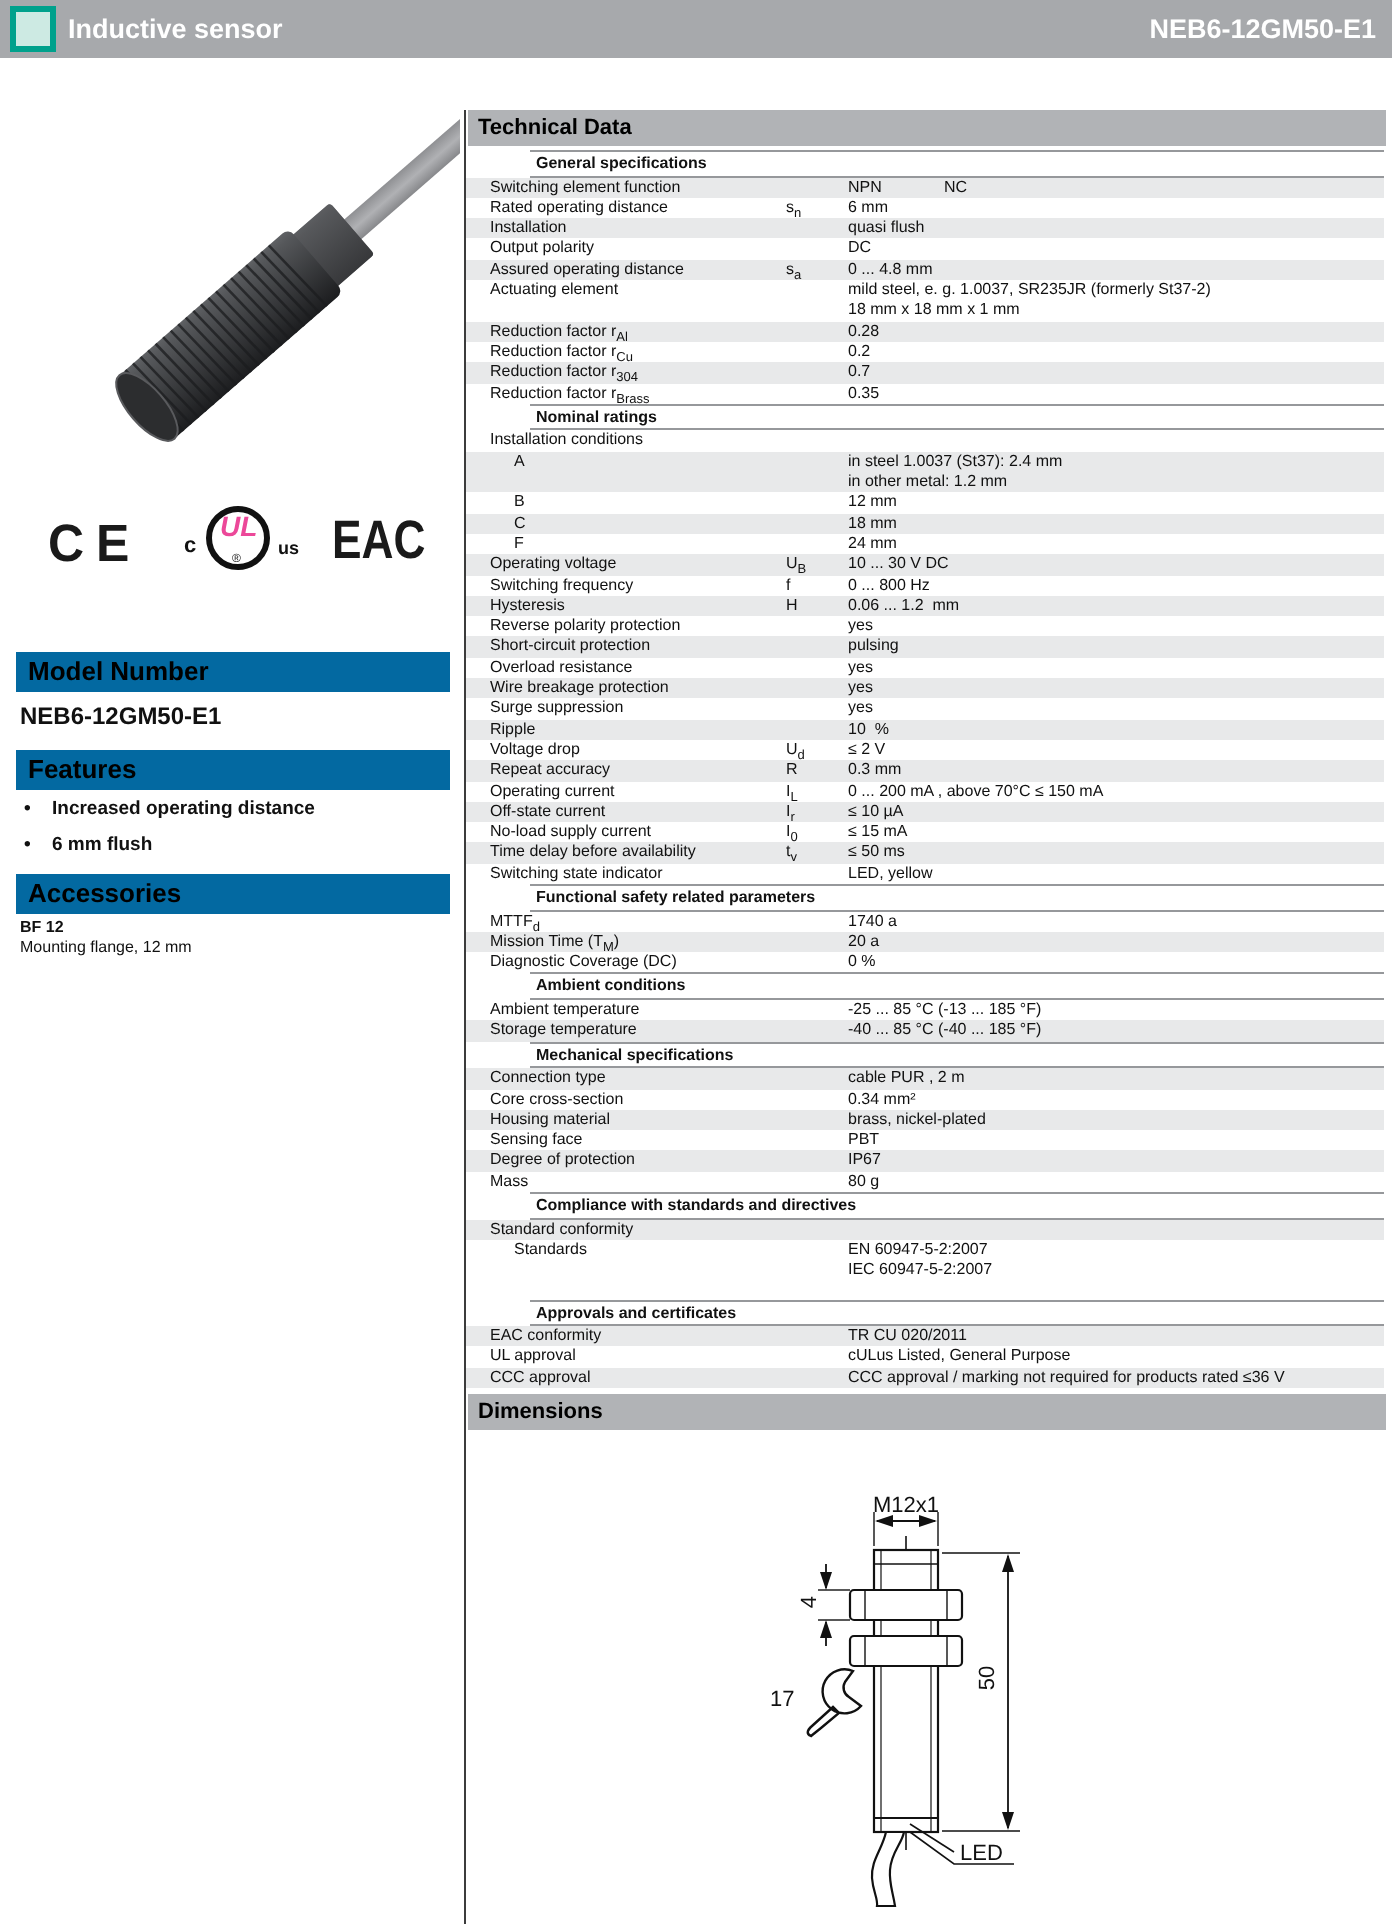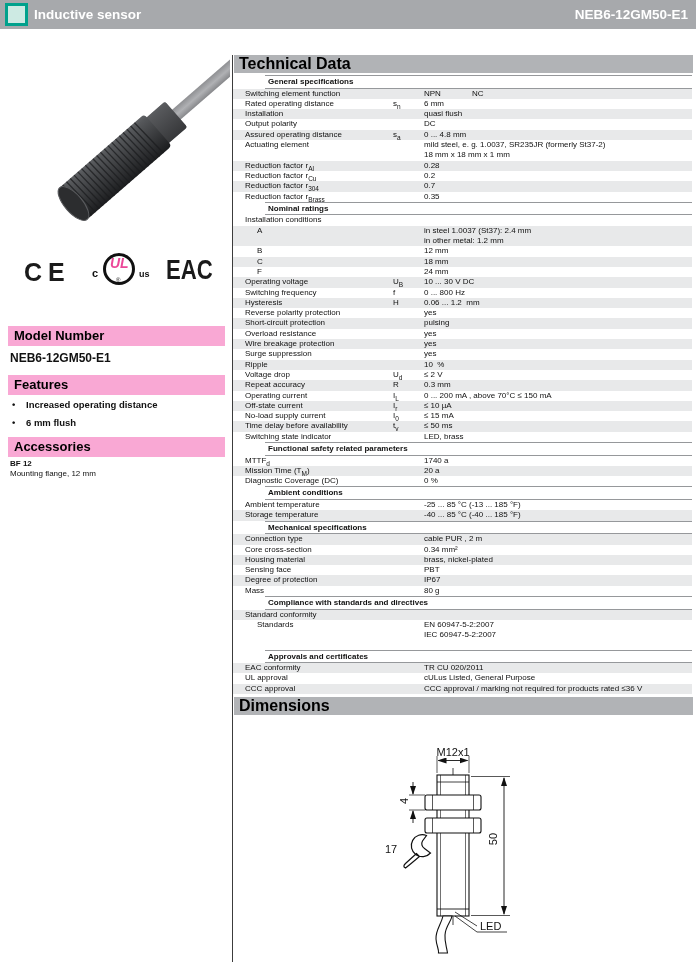--- a/index.html
+++ b/index.html
@@ -18,35 +18,35 @@
   .certs{position:absolute;left:8px;top:244px;width:222px;height:52px;}
   .ce-mark{position:absolute;left:16px;top:14px;font-size:25px;font-weight:bold;letter-spacing:6px;color:#1a1a1a;transform:scaleY(1.05);}
   .ul-mark{position:absolute;left:78px;top:6px;width:66px;height:44px;}
   .ul-circle{position:absolute;left:17px;top:3px;width:32px;height:32px;border:3px solid #111;border-radius:50%;}
   .ul-letters{position:absolute;left:24px;top:8px;font-size:14px;font-weight:bold;font-style:italic;color:#ec4899;line-height:11px;}
   .ul-c{position:absolute;left:6px;top:17px;font-size:11px;font-weight:bold;color:#111;}
   .ul-us{position:absolute;left:53px;top:19px;font-size:9px;font-weight:bold;color:#111;}
   .ul-r{position:absolute;left:30px;top:27px;font-size:6px;color:#111;}
   .eac-mark{position:absolute;left:158px;top:11px;font-size:27px;font-weight:bold;letter-spacing:0px;color:#1a1a1a;transform:scaleX(.82);transform-origin:left;}
 
-  .bar{position:absolute;left:8px;width:217px;height:20px;background:#f9a8d4;
+  .bar{position:absolute;left:8px;width:217px;height:20px;background:#0369a1;
        font-weight:bold;font-size:13px;line-height:20px;padding-left:6px;color:#000;}
   .bar-modelnum{top:326px;} .bar-features{top:375px;} .bar-accessories{top:437px;}
   .model-value{position:absolute;left:10px;top:351px;font-size:12px;font-weight:bold;}
   .features-list{position:absolute;left:12px;top:399px;width:210px;}
   .feature-item{font-size:9.5px;font-weight:bold;margin-bottom:7px;display:flex;}
   .feature-bullet{width:14px;}
   .acc-list{position:absolute;left:10px;top:459px;width:212px;font-size:8px;}
   .acc-name{font-weight:bold;}
   .acc-desc{margin-top:1px;}
 
   
   .vline{position:absolute;left:232px;top:55px;width:1px;height:907px;background:#3c3c3c;}
   .rbar{position:absolute;left:234px;width:459px;height:18px;background:#b1b3b6;
-        font-weight:bold;font-size:16px;line-height:18px;padding-left:5px;color:#000;}
+        font-weight:bold;font-size:11px;line-height:18px;padding-left:5px;color:#000;}
   .bar-technical{top:55px;} .bar-dimensions{top:697px;}
 
   .td-table{position:absolute;left:233px;top:75px;width:459px;font-size:8px;line-height:10.3px;color:#111;}
   .td-sec{font-weight:bold;border-top:1px solid #96989b;border-bottom:1px solid #96989b;
           padding:1px 0 1px 3px;line-height:9.6px;background:#fff;margin-left:32px;}
   .td-row{display:grid;grid-template-columns:160px 31px 1fr;min-height:10.3px;}
   .td-row.shade{background:#e8e9ea;}
   .td-label{padding-left:12px;white-space:nowrap;}
   .td-row.i2 .td-label{padding-left:24px;}
   .td-value{white-space:pre-wrap;}
@@ -297,21 +297,21 @@
         <div class="td-value"><div>≤ 15 mA</div></div>
       </div>
       <div class="td-row shade">
         <div class="td-label">Time delay before availability</div>
         <div class="td-sym">t<sub>v</sub></div>
         <div class="td-value"><div>≤ 50 ms</div></div>
       </div>
       <div class="td-row">
         <div class="td-label">Switching state indicator</div>
         <div class="td-sym"></div>
-        <div class="td-value"><div>LED, brass</div></div>
+        <div class="td-value"><div>LED, yellow</div></div>
       </div>
       <div class="td-sec">Functional safety related parameters</div>
       <div class="td-row">
         <div class="td-label">MTTF<sub>d</sub></div>
         <div class="td-sym"></div>
         <div class="td-value"><div>1740 a</div></div>
       </div>
       <div class="td-row shade">
         <div class="td-label">Mission Time (T<sub>M</sub>)</div>
         <div class="td-sym"></div>

